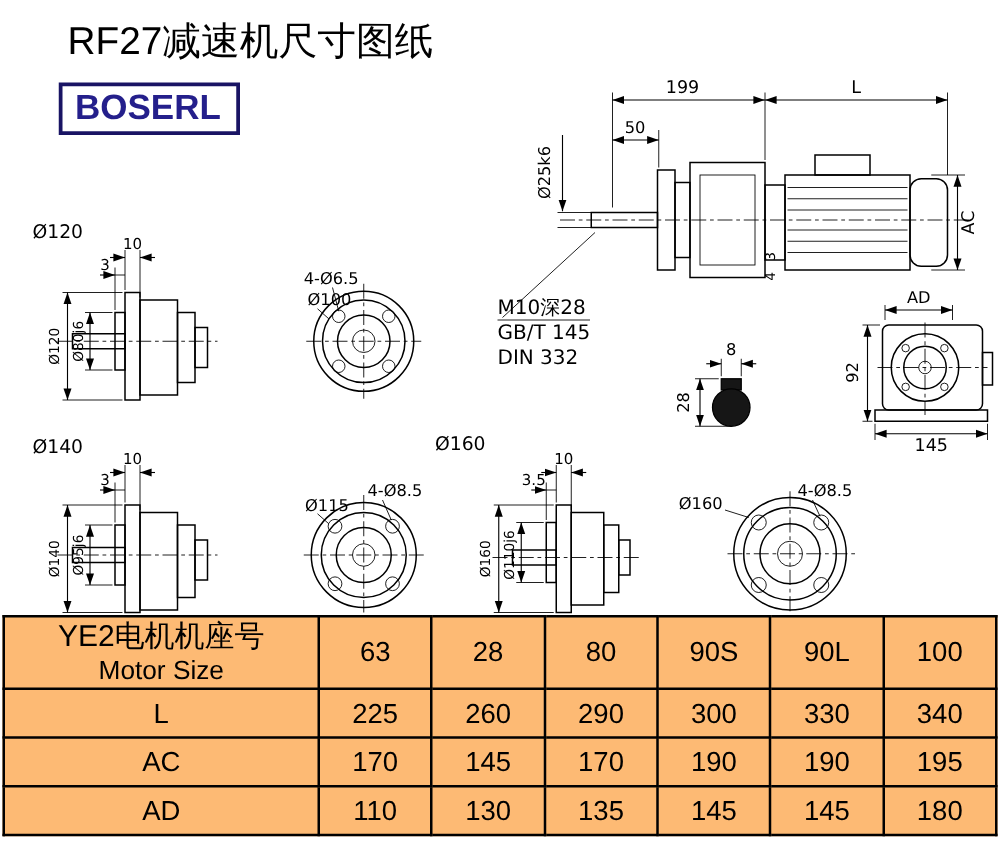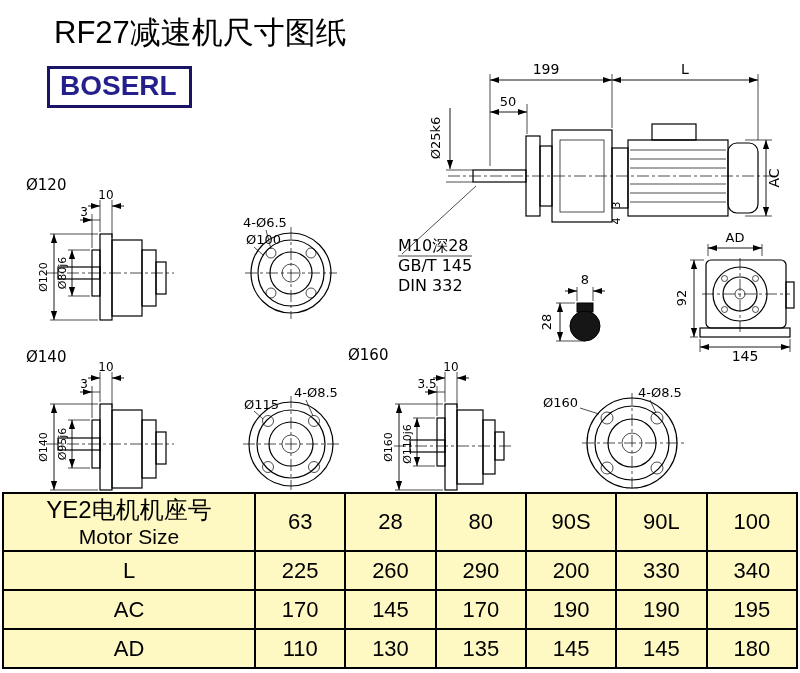--- a/index.html
+++ b/index.html
@@ -8,21 +8,21 @@
   .logo{position:absolute;left:47px;top:66px;border:3px solid #191464;padding:1px 12px 3px 10px;
         font-family:Liberation Sans, sans-serif;font-size:28px;font-weight:bold;color:#241f8b;background:#fff;}
   svg.draw{position:absolute;left:0;top:0;}
   .ln{stroke:#000;stroke-width:1.2;fill:none;}
   .tn{stroke:#000;stroke-width:0.7;fill:none;}
   .dm{stroke:#000;stroke-width:0.9;fill:none;}
   .cl{stroke:#000;stroke-width:0.7;fill:none;stroke-dasharray:12 3 3 3;}
   .dk{fill:#161616;stroke:#000;}
   svg text{font-family:"DejaVu Sans",sans-serif;fill:#000;}
   .t11{font-size:11px;}.t12{font-size:12px;}.t13{font-size:13px;}.t14{font-size:14px;}.t15{font-size:15px;}.t16{font-size:16px;}
-  table.spec{position:absolute;left:2px;top:492px;width:796px;border-collapse:collapse;table-layout:fixed;background:#fef9c3;}
+  table.spec{position:absolute;left:2px;top:492px;width:796px;border-collapse:collapse;table-layout:fixed;background:#fdba74;}
   table.spec td{border:2px solid #000;text-align:center;vertical-align:middle;font-size:22px;color:#000;padding:0;}
   td.c0{width:250px;}
   tr.hd{height:58px;}
   tr.rw{height:39px;}
   .hcn{font-size:24px;line-height:1.2;}
   .hen{font-family:Liberation Sans, sans-serif;font-size:21px;line-height:1.1;}
 </style>
 </head>
 <body>
 
@@ -283,21 +283,21 @@
       <td>80</td>
       <td>90S</td>
       <td>90L</td>
       <td>100</td>
     </tr>
     <tr class="rw">
       <td class="c0">L</td>
       <td>225</td>
       <td>260</td>
       <td>290</td>
-      <td>200</td>
+      <td>300</td>
       <td>330</td>
       <td>340</td>
     </tr>
     <tr class="rw">
       <td class="c0">AC</td>
       <td>170</td>
       <td>145</td>
       <td>170</td>
       <td>190</td>
       <td>190</td>

